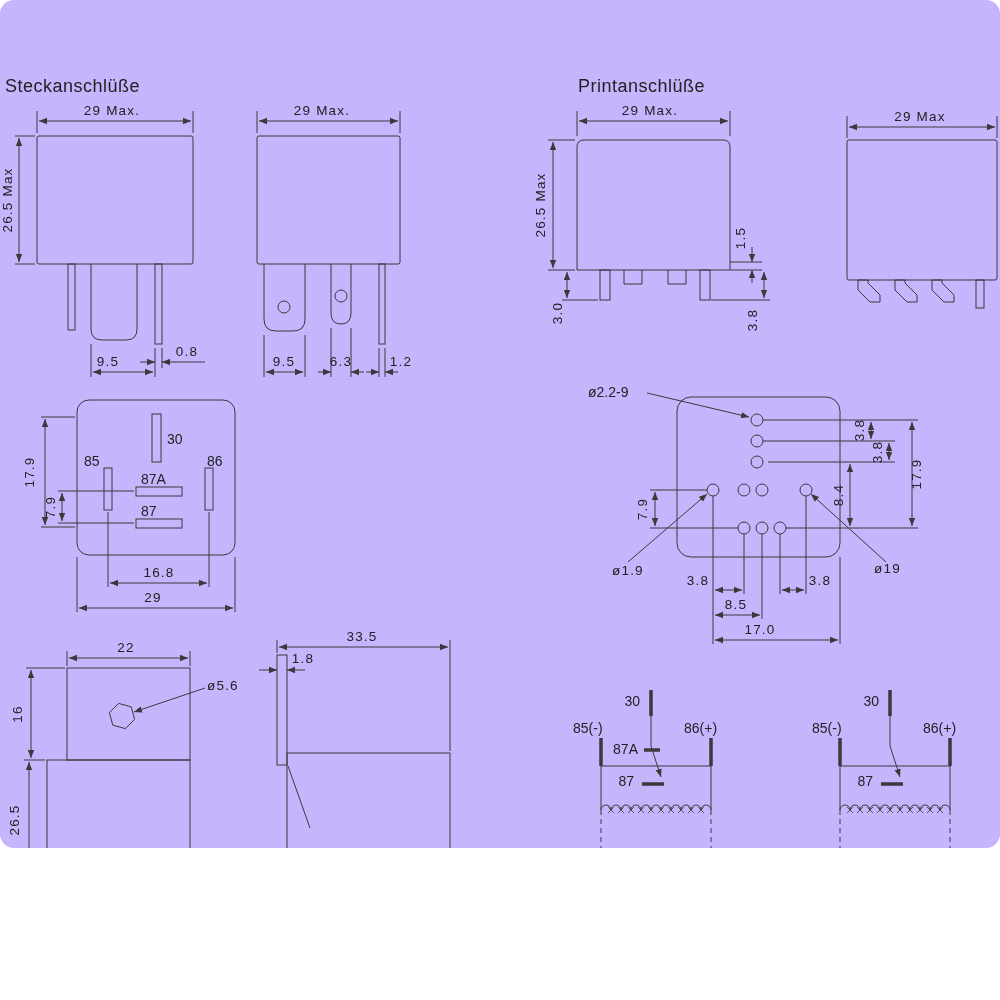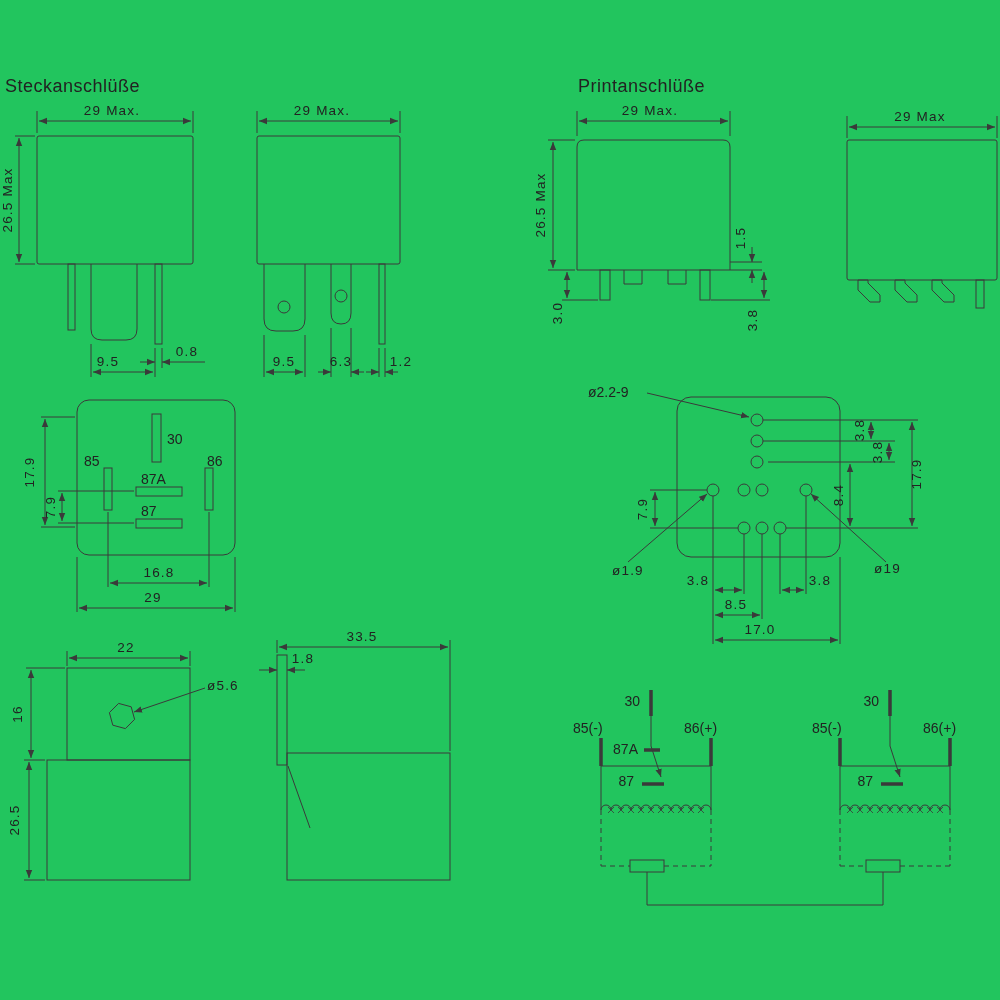--- a/index.html
+++ b/index.html
@@ -1,16 +1,16 @@
 <!DOCTYPE html>
 <html><head>
 <meta charset="utf-8">
 <style>
   html,body{margin:0;padding:0;background:#ffffff;}
-  #stage{width:1000px;height:1000px;position:relative;background:#22c55e;}
+  #stage{width:1000px;height:848px;position:relative;background:#c4b5fd;border-radius:14px;}
   svg{display:block;}
   svg text{font-family:"Liberation Sans","DejaVu Sans",sans-serif;fill:#222;stroke:none;}
   .title{font-size:18px;letter-spacing:.5px;}
   .dim{font-size:13.5px;letter-spacing:1.2px;}
   .lbl{font-size:14px;}
   line,path,rect,circle,polygon,polyline{stroke:#3a3a3a;stroke-width:1;fill:none;}
   .thick{stroke-width:3.5;}
   .dashed{stroke-dasharray:5 4;}
   .tick{stroke-width:.8;}
 </style>

